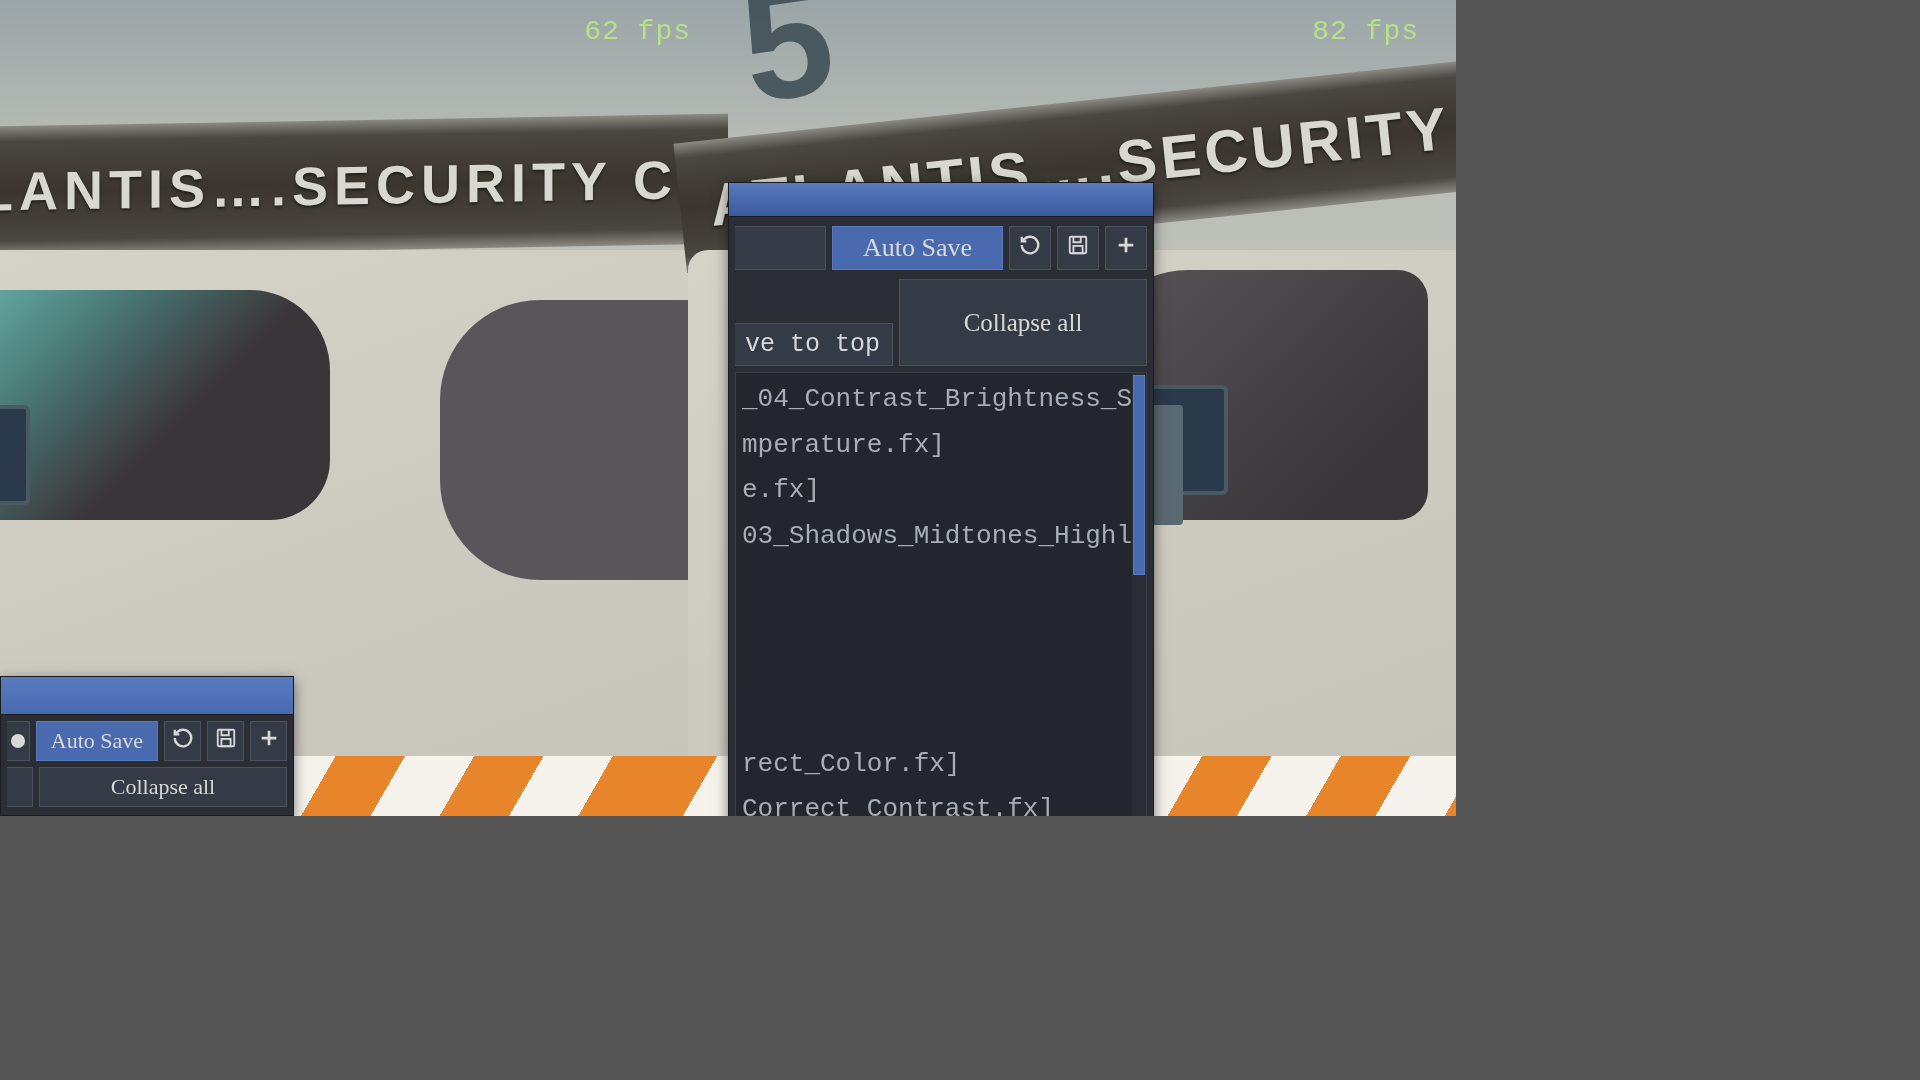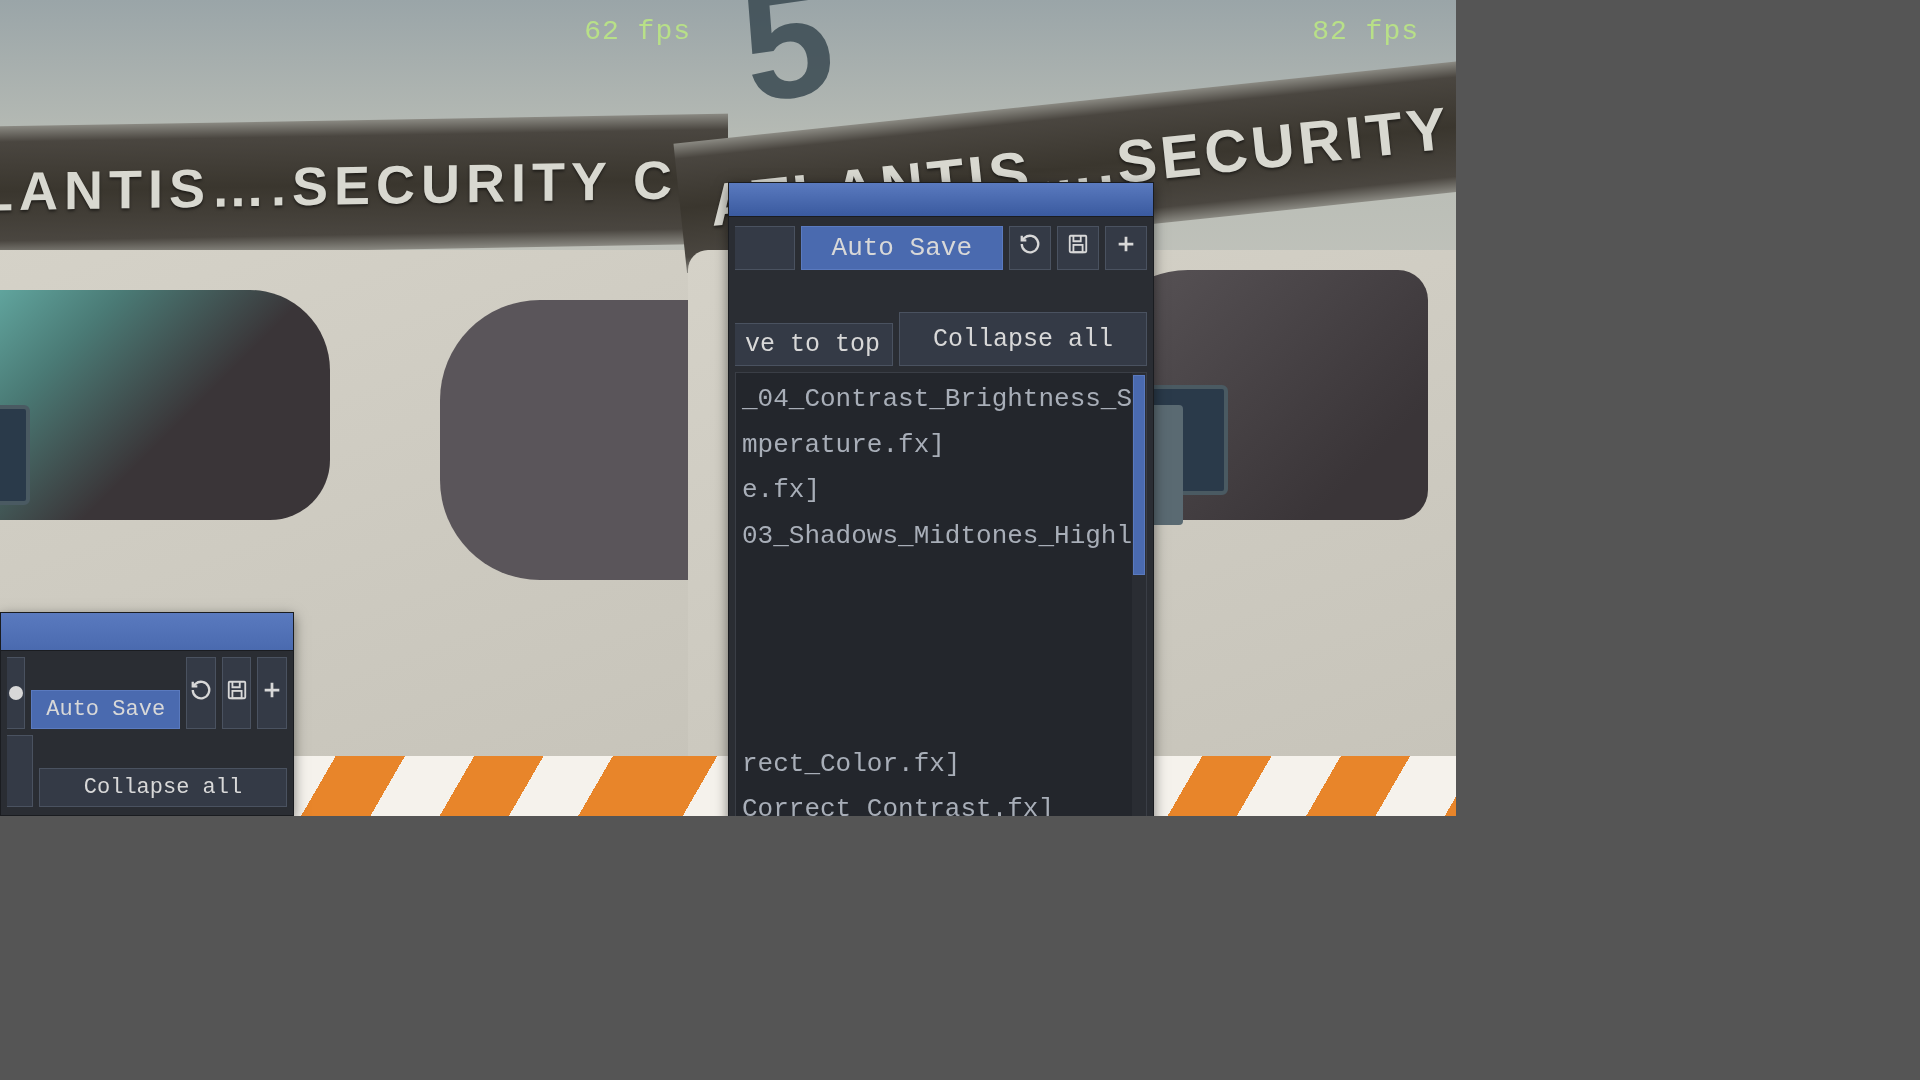--- a/index.html
+++ b/index.html
@@ -135,30 +135,30 @@
 .toolbar-row {
   display: flex;
   gap: 6px;
   margin-bottom: 6px;
   align-items: stretch;
 }
 .btn {
   background: #343a46;
   border: 1px solid #4a5260;
   color: #d8d8d8;
-  font-family: Liberation Mono, monospace;
+  font-family: Liberation Serif, serif;
   font-size: 24px;
   padding: 6px 14px;
   display: flex;
   align-items: center;
   justify-content: center;
   cursor: pointer;
   white-space: nowrap;
 }
-.btn-wide { flex: 1; margin-top: 33px; }
+.btn-wide { flex: 1; }
 .btn-auto { background: #4a6aaf; border-color: #5a7abf; }
 .btn-icon { width: 42px; padding: 0; }
 .btn-icon svg { width: 22px; height: 22px; }
 .radio-dot {
   width: 14px; height: 14px; border-radius: 50%;
   background: #d8d8d8;
 }
 
 
 .panel-sm { left: 0; bottom: 0; width: 294px; }

